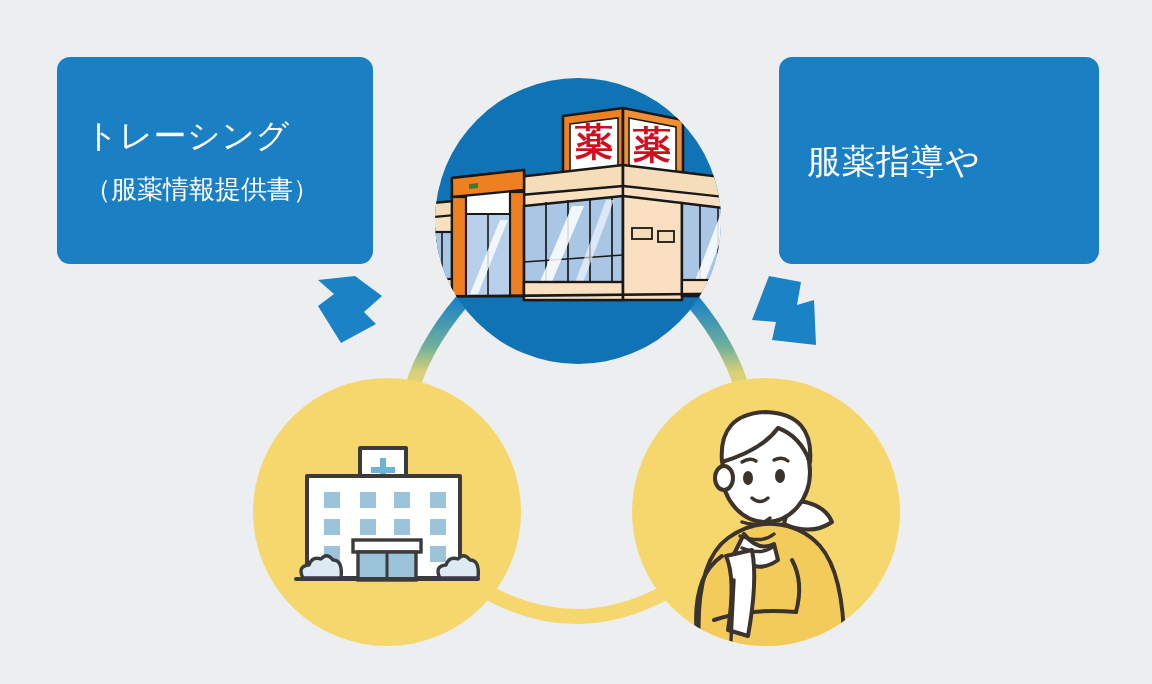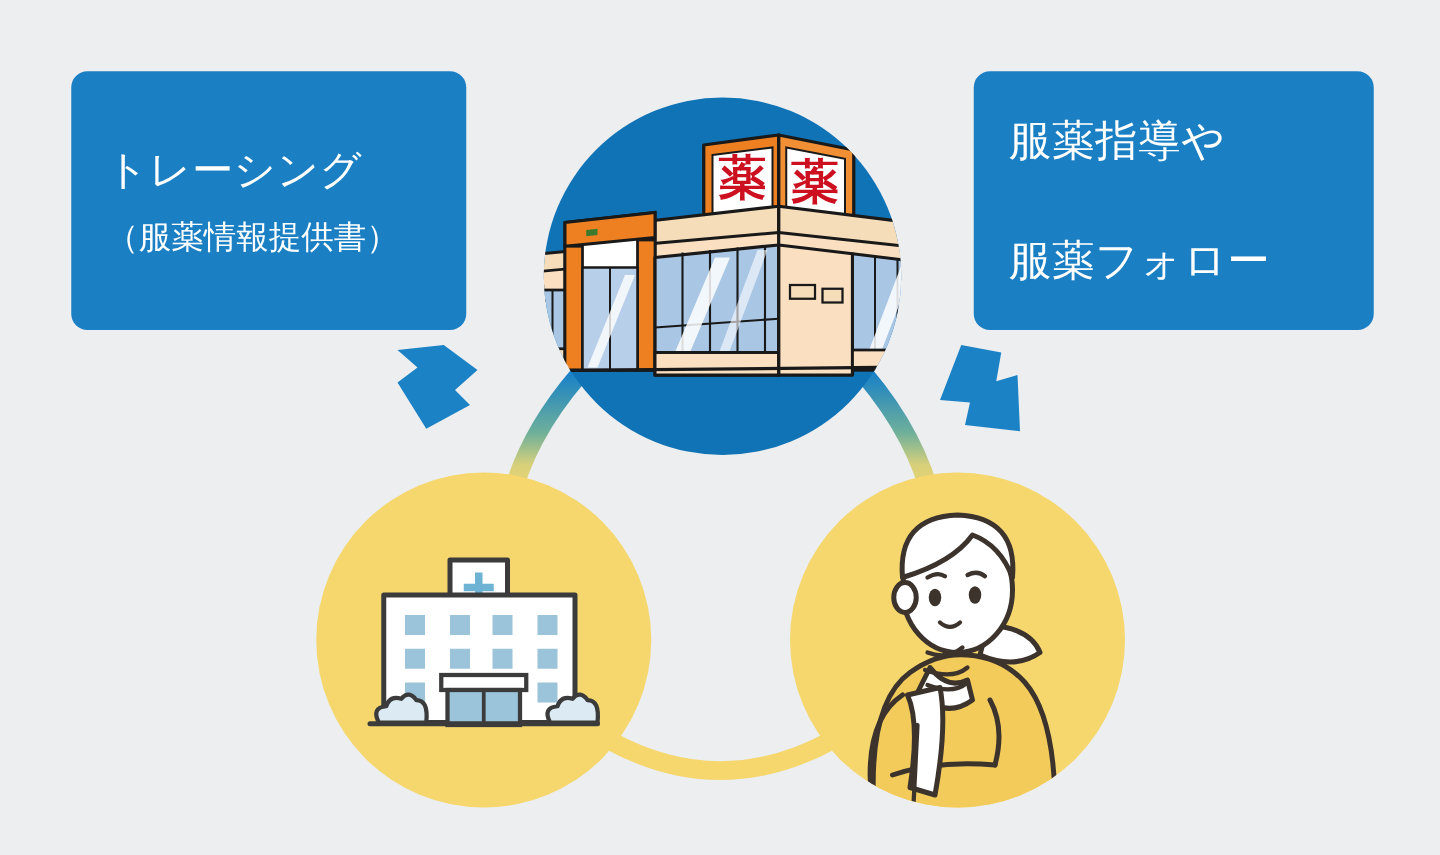--- a/index.html
+++ b/index.html
@@ -271,16 +271,15 @@
     </g>
   </svg>
 
   <div class="callout callout-left">
     <div class="line-big">トレーシング</div>
     <div class="line-small">（服薬情報提供書）</div>
   </div>
 
   <div class="callout callout-right">
     <div class="line-big">服薬指導や</div>
-    <div class="line-big">服薬フォロー</div>
   </div>
 
 </div>
 
 </body></html>

